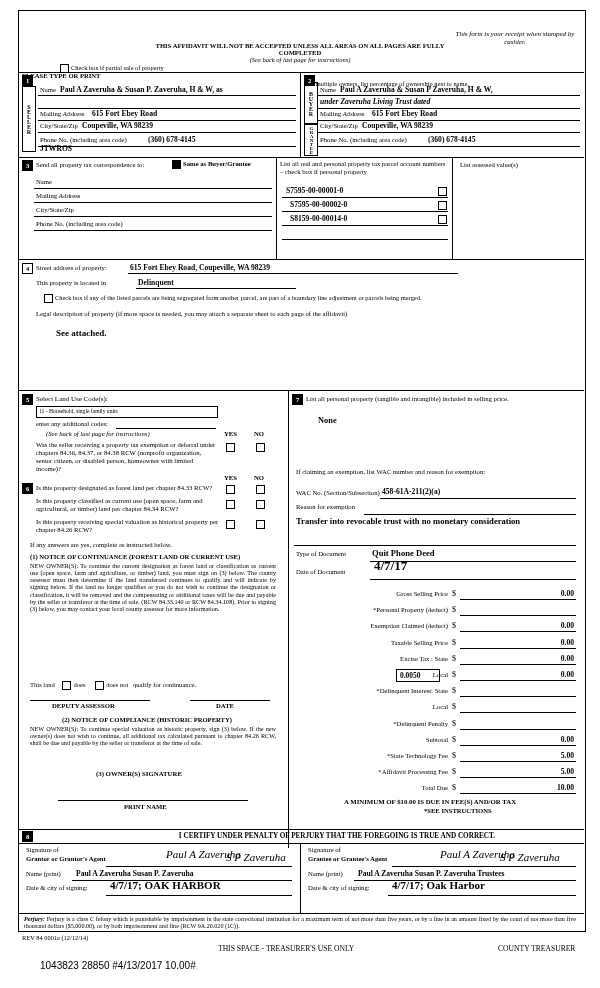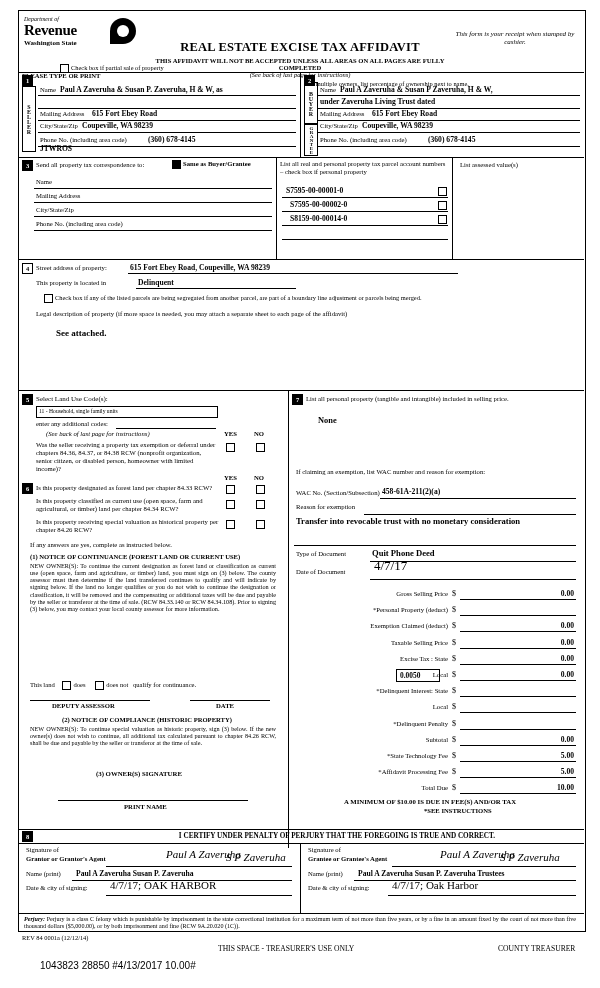--- a/index.html
+++ b/index.html
@@ -58,44 +58,35 @@
 
   .sideband{position:absolute;width:12px;border:1px solid #000;font-size:6px;font-weight:bold;
             writing-mode:vertical-rl;text-orientation:upright;text-align:center;letter-spacing:-1px;line-height:12px;}
 
   .boxb{position:absolute;border:1px solid #000;}
 
   .fine{font-size:6.2px;line-height:1.15;}
 
   .money{position:absolute;font-size:7.6px;font-weight:bold;text-align:right;}
   .sig{font-family:"Liberation Serif",serif;font-style:italic;font-size:11px;}
-  .hwbig{font-size:13px;font-weight:normal;font-family:"Liberation Serif",serif;}
+  .hwbig{font-size:13px;font-weight:bold;font-family:"Liberation Serif",serif;}
 
   .footer{position:absolute;left:22px;top:934px;font-size:6.4px;}
   .footer2{position:absolute;left:18px;top:944px;width:566px;font-size:7.6px;}
   .stamp{position:absolute;left:40px;top:960px;font-size:10px;font-family:Liberation Sans, sans-serif;}
 </style>
 </head>
 <body>
 
 <div class="page">
 
   <div class="frame"></div>
 
-  <div class="hdr-logo">
-    <div class="logo-box">
-      <div class="logo-dept">Department of</div>
-      <div class="logo-rev">Revenue</div>
-      <div class="logo-wa">Washington State</div>
-      <div class="logo-swirl"></div>
-    </div>
-  </div>
 
   <div class="hdr-title">
-    <div class="t1">REAL ESTATE EXCISE TAX AFFIDAVIT</div>
     <div class="t3" style="margin-top:2px;font-size:6.6px;">THIS AFFIDAVIT WILL NOT BE ACCEPTED UNLESS ALL AREAS ON ALL PAGES ARE FULLY COMPLETED</div>
     <div class="t4">(See back of last page for instructions)</div>
   </div>
 
   <div class="hdr-right">This form is your receipt when stamped by cashier.</div>
 
   <div class="typeprint">PLEASE TYPE OR PRINT</div>
   <div class="ownersnote">If multiple owners, list percentage of ownership next to name.</div>
 
   <div class="abs" style="left:60px;top:64px;font-size:6.4px;">
@@ -133,21 +124,21 @@
   <div class="val" style="left:82px;top:121px;">Coupeville, WA 98239</div>
   <div class="ln" style="left:38px;top:132px;width:258px;"></div>
 
   <div class="lbl" style="left:40px;top:136px;">Phone No. (including area code)</div>
   <div class="val" style="left:148px;top:135px;">(360) 678-4145</div>
   <div class="ln" style="left:38px;top:146px;width:258px;"></div>
 
   <div class="lbl" style="left:320px;top:86px;">Name</div>
   <div class="val" style="left:340px;top:85px;">Paul A Zaveruha &amp; Susan P Zaveruha, H &amp; W,</div>
   <div class="ln" style="left:318px;top:95px;width:262px;"></div>
-  <div class="val" style="left:320px;top:97px;">under Zaveruha Living Trust dated</div>
+  <div class="val" style="left:320px;top:97px;font-style:italic;">under Zaveruha Living Trust dated</div>
   <div class="ln" style="left:318px;top:108px;width:262px;"></div>
 
   <div class="lbl" style="left:320px;top:110px;">Mailing Address</div>
   <div class="val" style="left:372px;top:109px;">615 Fort Ebey Road</div>
   <div class="ln" style="left:318px;top:120px;width:262px;"></div>
 
   <div class="lbl" style="left:320px;top:122px;">City/State/Zip</div>
   <div class="val" style="left:362px;top:121px;">Coupeville, WA 98239</div>
   <div class="ln" style="left:318px;top:132px;width:262px;"></div>
 

